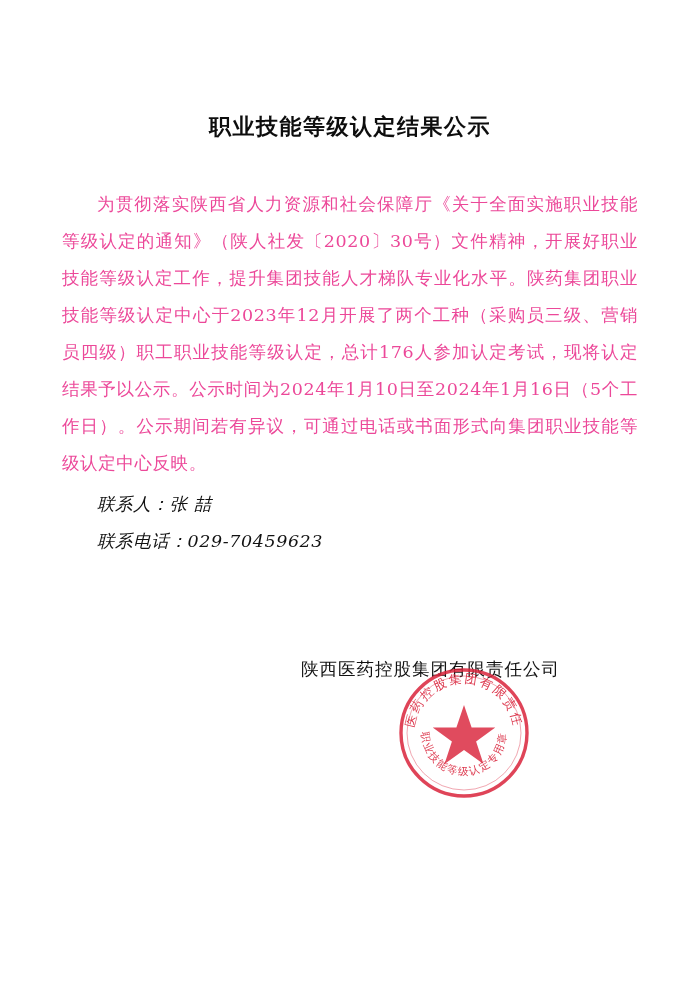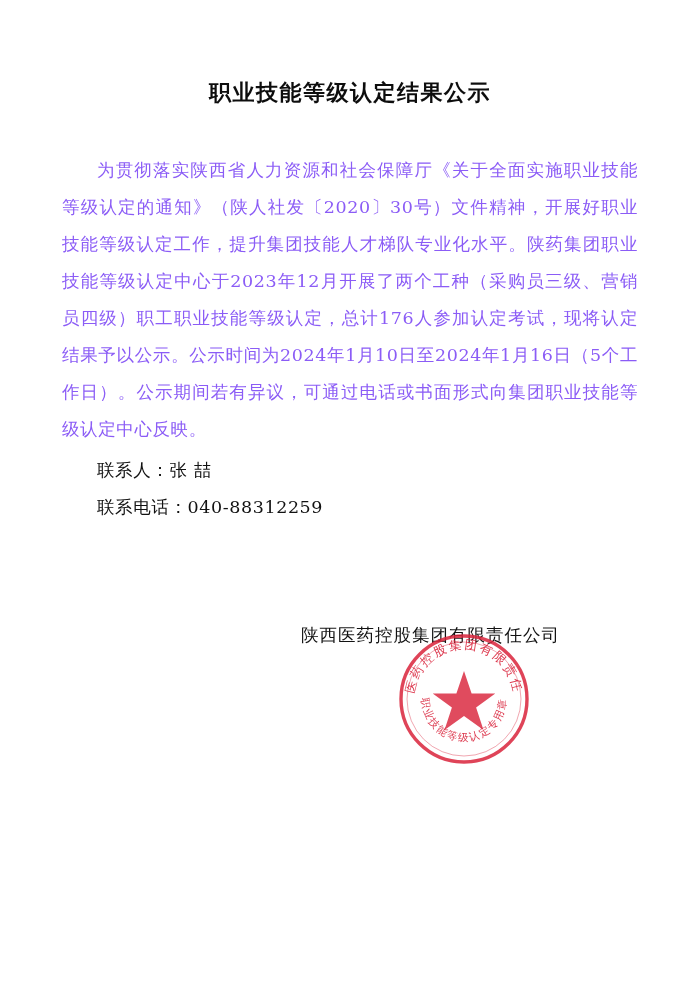--- a/index.html
+++ b/index.html
@@ -22,48 +22,49 @@
     height: 991px;
     box-sizing: border-box;
     padding: 0 62px;
   }
 
   .doc-title {
     text-align: center;
     font-size: 22px;
     font-weight: bold;
     letter-spacing: 1.5px;
-    margin-top: 78px;
+    margin-top: 112px;
     margin-bottom: 0;
     color: #0d0d0d;
     font-family: "DejaVu Serif", "Liberation Serif", serif;
   }
 
   .body-block {
     margin-top: 44px;
   }
 
   .para {
     font-size: 17.5px;
     line-height: 37px;
     text-align: justify;
     text-justify: inter-ideograph;
     text-indent: 2em;
-    color: #8b5cf6;
+    color: #ec4899;
     letter-spacing: 0.6px;
     margin: 0;
   }
 
   .contact-line {
     font-size: 17.5px;
     line-height: 37px;
     text-indent: 2em;
     color: #121212;
     letter-spacing: 0.6px;
     margin: 0;
+    font-style: italic;
   }
 
   .contact-block {
     margin-top: 4px;
   }
 
   .signature {
     margin-top: 92px;
     text-align: right;
     padding-right: 78px;
@@ -98,21 +99,21 @@
 
 <div class="page">
 
   <h1 class="doc-title">职业技能等级认定结果公示</h1>
 
   <div class="body-block">
     <p class="para">为贯彻落实陕西省人力资源和社会保障厅《关于全面实施职业技能等级认定的通知》（陕人社发〔2020〕30号）文件精神，开展好职业技能等级认定工作，提升集团技能人才梯队专业化水平。陕药集团职业技能等级认定中心于2023年12月开展了两个工种（采购员三级、营销员四级）职工职业技能等级认定，总计176人参加认定考试，现将认定结果予以公示。公示时间为2024年1月10日至2024年1月16日（5个工作日）。公示期间若有异议，可通过电话或书面形式向集团职业技能等级认定中心反映。</p>
 
     <div class="contact-block">
       <p class="contact-line">联系人：张 喆</p>
-      <p class="contact-line">联系电话：040-88312259</p>
+      <p class="contact-line">联系电话：029-70459623</p>
     </div>
   </div>
 
   <div class="signature">
     <div class="sig-line">陕西医药控股集团有限责任公司</div>
   </div>
 
   <div class="seal">
     <svg width="136" height="136" viewBox="0 0 136 136" aria-hidden="true">
       <defs>

